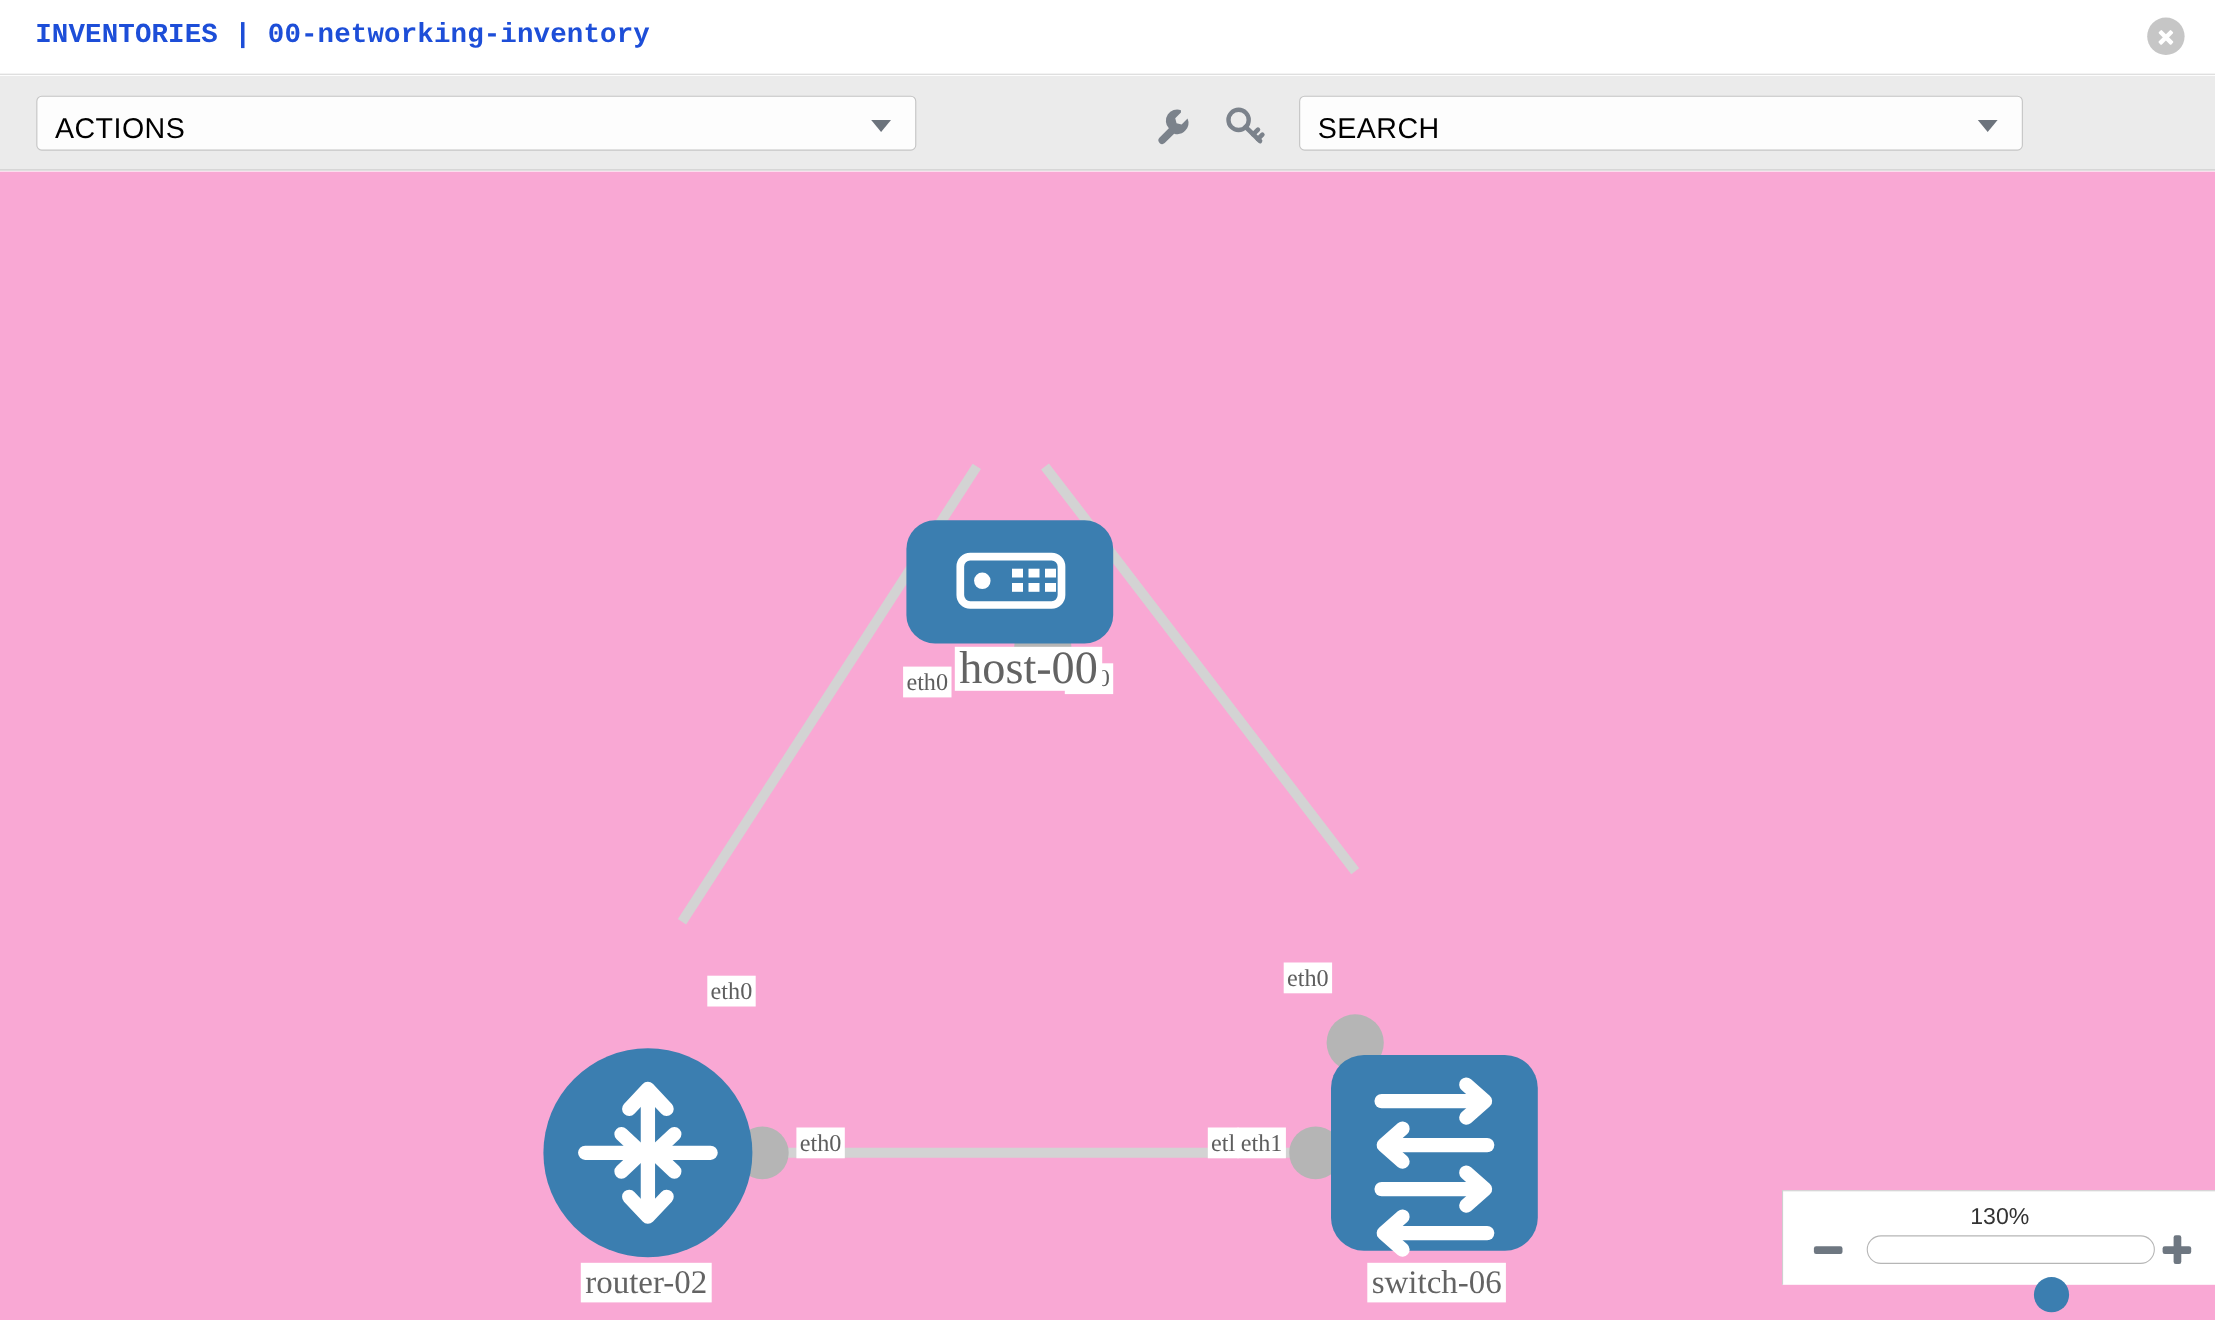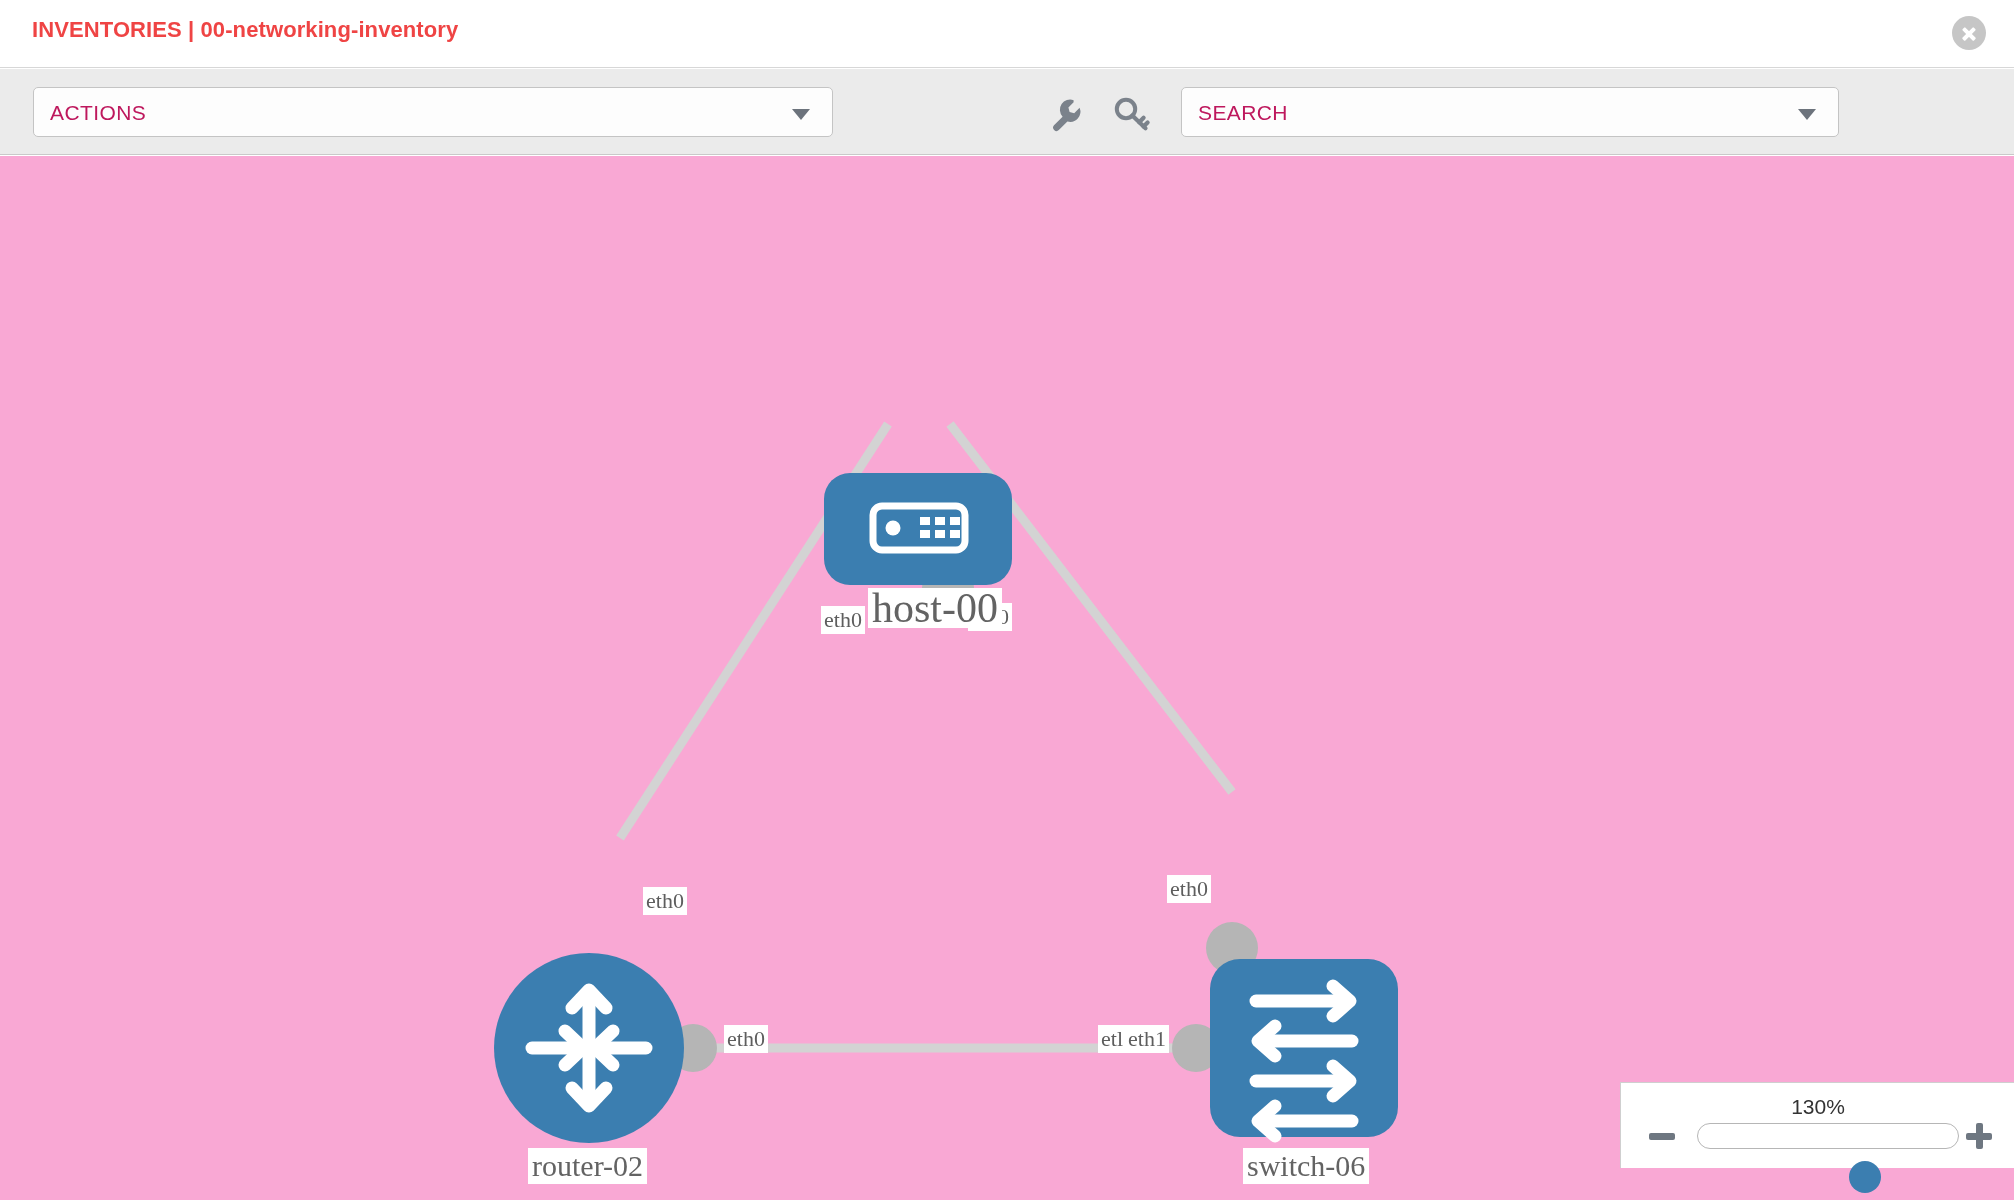--- a/index.html
+++ b/index.html
@@ -27,25 +27,26 @@
     width: 2014px;
     height: 68px;
     background: #ffffff;
     border-bottom: 1px solid #d7d7d7;
   }
 
   .header-title {
     position: absolute;
     left: 32px;
     top: 17px;
-    font-size: 22px;
+    font-size: 25px;
     font-weight: bold;
-    color: #ef4444;
+    color: #1d4ed8;
     letter-spacing: 0.1px;
     white-space: nowrap;
+    font-family: Liberation Mono, monospace;
   }
 
   .close-btn {
     position: absolute;
     right: 28px;
     top: 16px;
     width: 34px;
     height: 34px;
     border-radius: 50%;
     background: #c6c6c6;
@@ -80,22 +81,22 @@
     position: absolute;
     background: #fdfdfd;
     border: 1px solid #c4c4c4;
     border-radius: 5px;
     height: 50px;
   }
   .select-box .sel-text {
     position: absolute;
     left: 16px;
     top: 13px;
-    font-size: 21px;
-    color: #be185d;
+    font-size: 26px;
+    color: #000000;
     letter-spacing: 0.4px;
   }
   .caret {
     position: absolute;
     right: 22px;
     top: 21px;
     width: 0; height: 0;
     border-left: 9px solid transparent;
     border-right: 9px solid transparent;
     border-top: 11px solid #6c737c;

